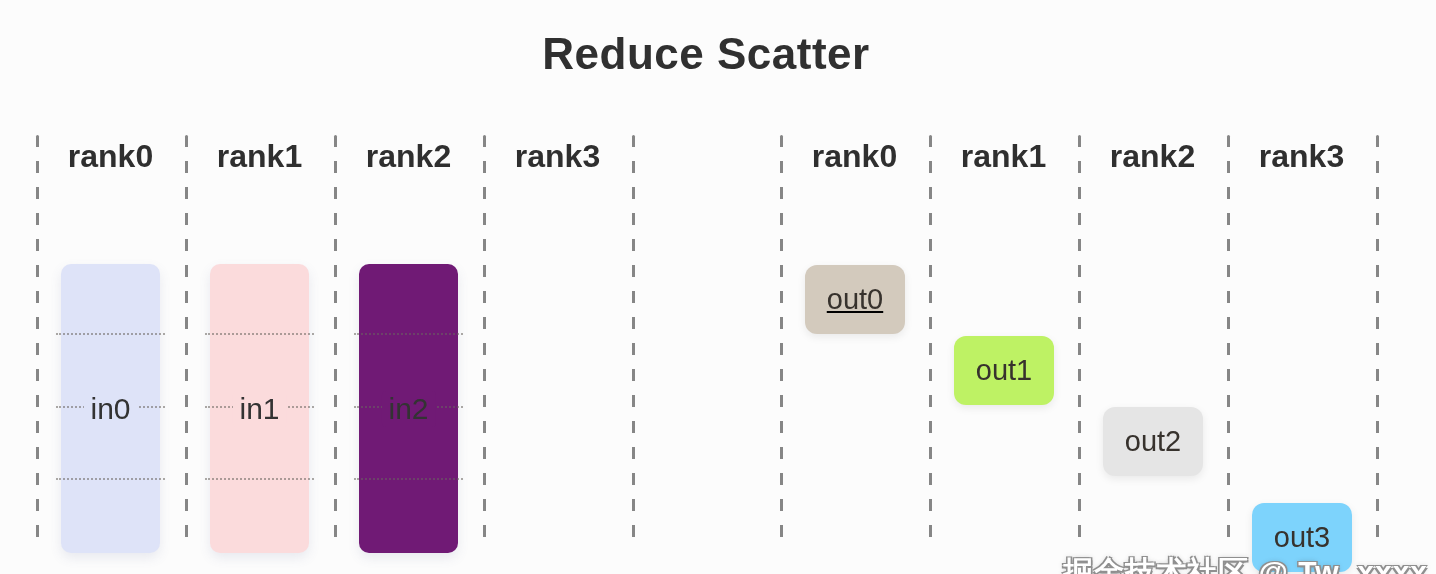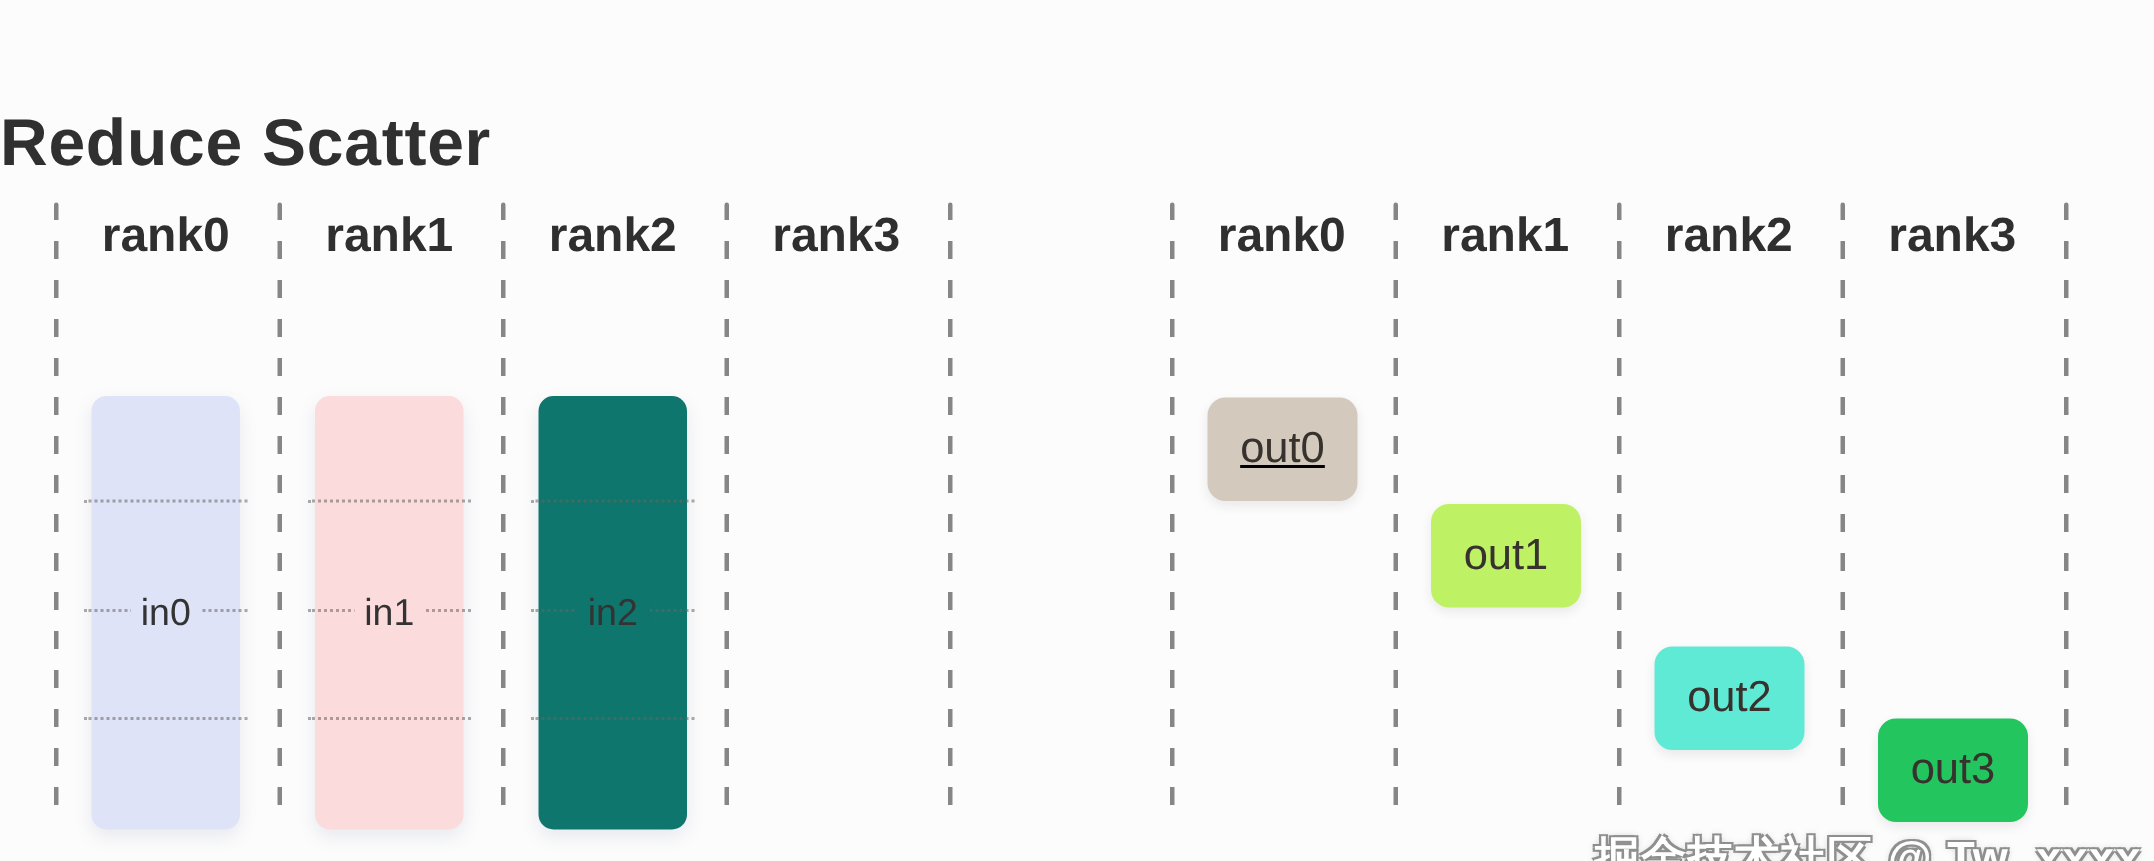--- a/index.html
+++ b/index.html
@@ -20,26 +20,26 @@
     height: 574px;
     background: var(--background);
     overflow: hidden;
   }
 
   .title {
     position: absolute;
     top: 28px;
     left: 0;
     width: 1412px;
+    text-align: center;
     font-size: 44px;
     line-height: 1.2;
     font-weight: 600;
     color: var(--title-text);
     letter-spacing: 0.5px;
-    margin-top: 42px;
   }
 
   .dash-line {
     position: absolute;
     top: 135px;
     width: 3px;
     height: 412px;
     background: repeating-linear-gradient(
       to bottom,
       var(--dashed-line) 0px,
@@ -80,21 +80,21 @@
   .in-divider.d2 { top: 142px; }
   .in-divider.d3 { top: 214px; }
   .in-label {
     position: absolute;
     top: 50%;
     left: 50%;
     transform: translate(-50%, -50%);
     background: inherit;
     border-radius: 4px;
     padding: 1px 7px;
-    font-size: 25px;
+    font-size: 30px;
     color: var(--in-text);
     white-space: nowrap;
   }
 
   .out-box {
     position: absolute;
     width: 100px;
     height: 69px;
     border-radius: 12px;
     display: flex;
@@ -174,35 +174,35 @@
     <div class="in-divider d2"></div>
     <div class="in-divider d3"></div>
     <span class="in-label">in0</span>
   </div>
   <div class="in-box inpos1" style="background-color: rgb(251, 219, 220);">
     <div class="in-divider d1"></div>
     <div class="in-divider d2"></div>
     <div class="in-divider d3"></div>
     <span class="in-label">in1</span>
   </div>
-  <div class="in-box inpos2" style="background-color: #0f766e;">
+  <div class="in-box inpos2" style="background-color: #701a75;">
     <div class="in-divider d1"></div>
     <div class="in-divider d2"></div>
     <div class="in-divider d3"></div>
     <span class="in-label">in2</span>
   </div>
 
   <div class="out-box outpos0" style="background-color: rgb(211, 202, 189); text-decoration: underline;">
     <span class="out-label">out0</span>
   </div>
   <div class="out-box outpos1" style="background-color: #bef264;">
     <span class="out-label">out1</span>
   </div>
-  <div class="out-box outpos2" style="background-color: #5eead4; margin-top: 24px;">
+  <div class="out-box outpos2" style="background-color: #e5e5e5;">
     <span class="out-label">out2</span>
   </div>
-  <div class="out-box outpos3" style="background-color: #22c55e;">
+  <div class="out-box outpos3" style="background-color: #7dd3fc; margin-top: 24px;">
     <span class="out-label">out3</span>
   </div>
 
   <div class="watermark">掘金技术社区 @ Tw_xxxx</div>
 
 </div>
 
 </body></html>

